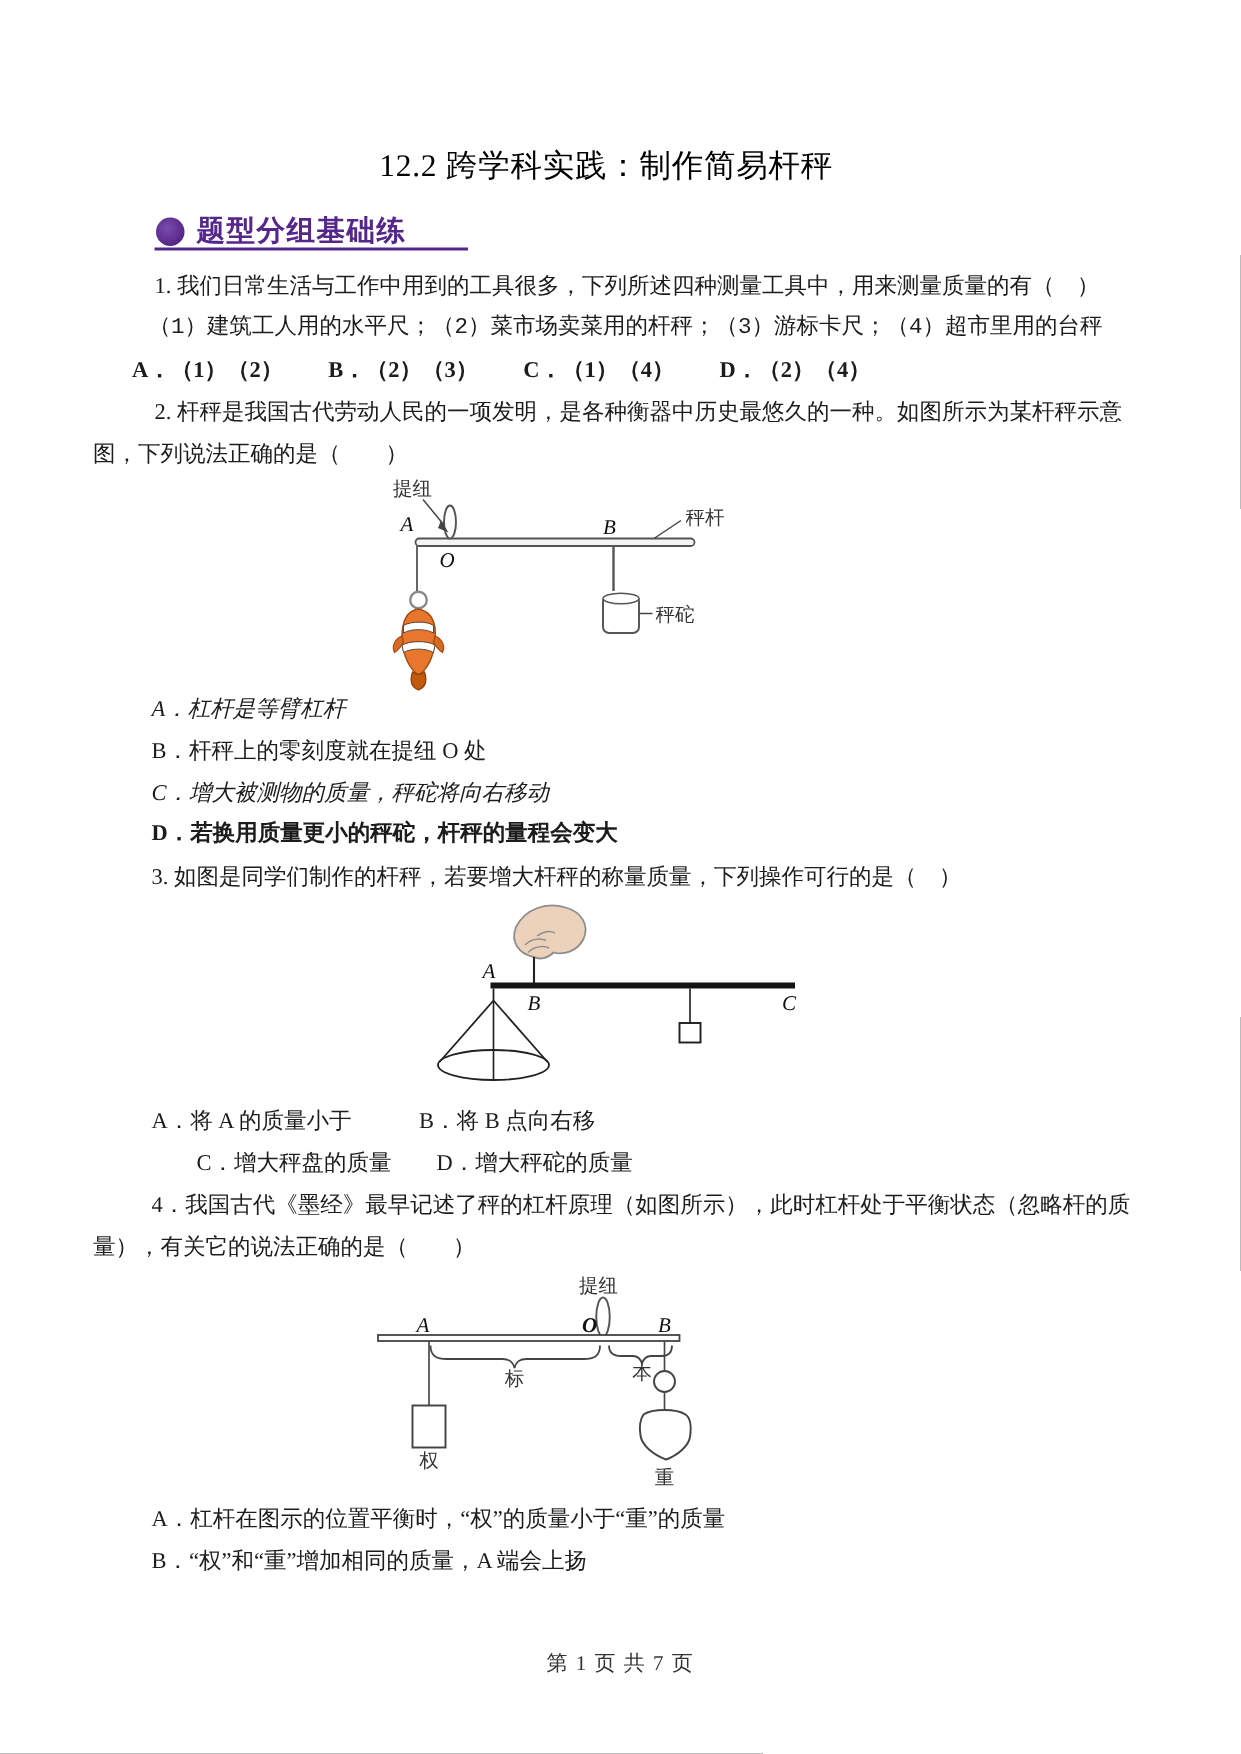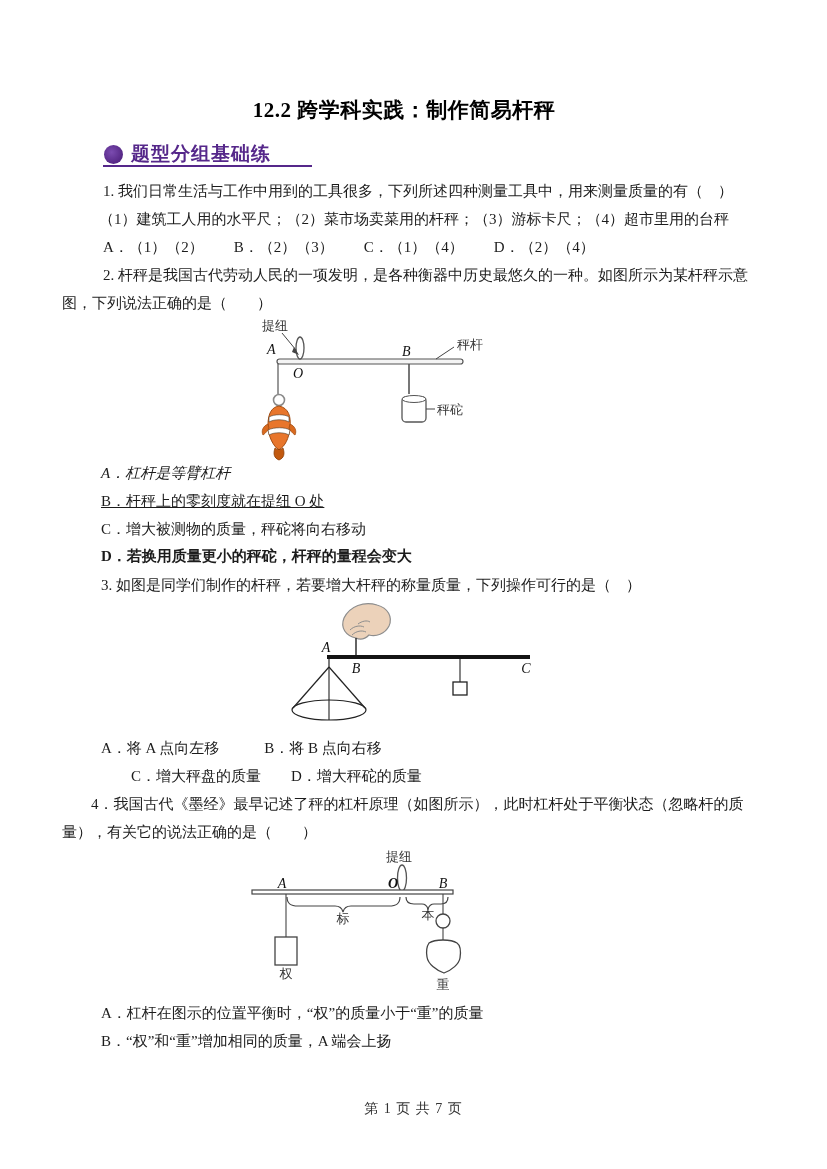--- a/index.html
+++ b/index.html
@@ -7,21 +7,21 @@
     position:relative;
     width:827px;height:1169px;
     margin:0 auto;
     background:#ffffff;
     font-family:"Liberation Serif","DejaVu Serif",serif;
     color:#1c1c1c;
     overflow:hidden;
   }
   .doc-title{
     position:absolute;top:96px;left:0;width:808px;
-    text-align:center;font-size:21px;font-weight:bold;color:#000;
+    text-align:center;font-size:21px;font-weight:normal;color:#000;
     letter-spacing:.5px;
   }
   .section-header{
     position:absolute;top:141px;left:104px;
     display:flex;align-items:center;justify-content:center;
   }
   .section-dot{
     width:19px;height:19px;border-radius:50%;
     background:radial-gradient(circle at 40% 38%, #7b4bb0 0%, #552785 70%);
     margin-right:8px;
@@ -52,22 +52,22 @@
 
   <div class="doc-title">12.2 跨学科实践：制作简易杆秤</div>
 
   <div class="section-header">
     <div class="section-dot"></div>
     <div class="section-title">题型分组基础练</div>
   </div>
   <div class="section-underline"></div>
 
   <div class="tl" style="left:103px;top:181px;">1. 我们日常生活与工作中用到的工具很多，下列所述四种测量工具中，用来测量质量的有（　）</div>
-  <div class="tl" style="left:99px;top:209px;">（1）建筑工人用的水平尺；（2）菜市场卖菜用的杆秤；（3）游标卡尺；（4）超市里用的台秤</div>
-  <div class="tl" style="left:103px;top:237px;">A．（1）（2）　　B．（2）（3）　　C．（1）（4）　　D．（2）（4）</div>
+  <div class="tl" style="left:99px;top:209px;font-family:Liberation Mono, monospace;">（1）建筑工人用的水平尺；（2）菜市场卖菜用的杆秤；（3）游标卡尺；（4）超市里用的台秤</div>
+  <div class="tl" style="left:88px;top:237px;font-weight:bold;">A．（1）（2）　　B．（2）（3）　　C．（1）（4）　　D．（2）（4）</div>
 
   <div class="tl" style="left:103px;top:265px;">2. 杆秤是我国古代劳动人民的一项发明，是各种衡器中历史最悠久的一种。如图所示为某杆秤示意</div>
   <div class="tl" style="left:62px;top:293px;">图，下列说法正确的是（　　）</div>
 
   <svg style="left:230px;top:316px;" width="300" height="142" viewBox="0 0 300 142">
 
     <rect x="47" y="43" width="186" height="5" rx="2.5" fill="#f4f4f4" stroke="#555" stroke-width="1.2"></rect>
 
     <ellipse cx="70" cy="32" rx="4" ry="11" fill="#fff" stroke="#555" stroke-width="1.3"></ellipse>
 
@@ -95,22 +95,22 @@
     </g>
 
     <line x1="179" y1="48" x2="179" y2="78" stroke="#555" stroke-width="1.6"></line>
     <rect x="172" y="81" width="24" height="25" rx="4" fill="#fff" stroke="#555" stroke-width="1.3"></rect>
     <ellipse cx="184" cy="83" rx="12" ry="3.5" fill="#fff" stroke="#555" stroke-width="1"></ellipse>
     <line x1="196" y1="93" x2="205" y2="93" stroke="#444" stroke-width="1"></line>
     <text x="207" y="98" class="lab">秤砣</text>
   </svg>
 
   <div class="tl" style="left:101px;top:463px;font-style:italic;">A．杠杆是等臂杠杆</div>
-  <div class="tl" style="left:101px;top:491px;text-decoration:underline;">B．杆秤上的零刻度就在提纽 O 处</div>
-  <div class="tl" style="left:101px;top:519px;">C．增大被测物的质量，秤砣将向右移动</div>
+  <div class="tl" style="left:101px;top:491px;">B．杆秤上的零刻度就在提纽 O 处</div>
+  <div class="tl" style="left:101px;top:519px;font-style:italic;">C．增大被测物的质量，秤砣将向右移动</div>
   <div class="tl" style="left:101px;top:546px;font-weight:bold;">D．若换用质量更小的秤砣，杆秤的量程会变大</div>
 
   <div class="tl" style="left:101px;top:575px;">3. 如图是同学们制作的杆秤，若要增大杆秤的称量质量，下列操作可行的是（　）</div>
 
   <svg style="left:280px;top:598px;" width="280" height="135" viewBox="0 0 280 135">
 
     <g>
       <path d="M76,40 C66,38 60,30 64,20 C70,8 84,3 97,7 C108,10 113,19 109,28 C105,36 96,39 89,37 C85,41 80,42 76,40 Z" fill="#ecd2ba" stroke="#8d8d8d" stroke-width="1.2"></path>
       <path d="M70,32 C74,28 80,27 84,29" fill="none" stroke="#8d8d8d" stroke-width="1"></path>
       <path d="M72,37 C76,33 82,32 86,34" fill="none" stroke="#8d8d8d" stroke-width="1"></path>
@@ -129,24 +129,24 @@
       <line x1="49" y1="69" x2="13" y2="110" stroke="#222" stroke-width="1.2"></line>
       <line x1="49" y1="69" x2="85" y2="110" stroke="#222" stroke-width="1.2"></line>
       <ellipse cx="49" cy="112" rx="37" ry="10" fill="none" stroke="#222" stroke-width="1.2"></ellipse>
       <line x1="49" y1="69" x2="49" y2="122" stroke="#222" stroke-width="1.1"></line>
     </g>
 
     <line x1="180" y1="61" x2="180" y2="84" stroke="#222" stroke-width="1.1"></line>
     <rect x="173" y="84" width="14" height="13" fill="#fff" stroke="#222" stroke-width="1.3"></rect>
   </svg>
 
-  <div class="tl" style="left:101px;top:738px;">A．将 A 点向左移　　　B．将 B 点向右移</div>
+  <div class="tl" style="left:101px;top:738px;">A．将 A 的质量小于　　　B．将 B 点向右移</div>
   <div class="tl" style="left:101px;top:766px;margin-left:30px;">C．增大秤盘的质量　　D．增大秤砣的质量</div>
 
-  <div class="tl" style="left:91px;top:794px;font-family:Liberation Serif, serif;">4．我国古代《墨经》最早记述了秤的杠杆原理（如图所示），此时杠杆处于平衡状态（忽略杆的质</div>
+  <div class="tl" style="left:101px;top:794px;font-family:Liberation Serif, serif;">4．我国古代《墨经》最早记述了秤的杠杆原理（如图所示），此时杠杆处于平衡状态（忽略杆的质</div>
   <div class="tl" style="left:62px;top:822px;">量），有关它的说法正确的是（　　）</div>
 
   <svg style="left:245px;top:848px;" width="230" height="147" viewBox="0 0 230 147">
 
     <text x="141" y="13" class="lab">提纽</text>
     <ellipse cx="157" cy="30" rx="4.5" ry="13" fill="#fff" stroke="#555" stroke-width="1.3"></ellipse>
 
     <rect x="7" y="42" width="201" height="4" fill="#fff" stroke="#444" stroke-width="1.2"></rect>
 
     <text x="37" y="40" text-anchor="middle" class="pt">A</text>

